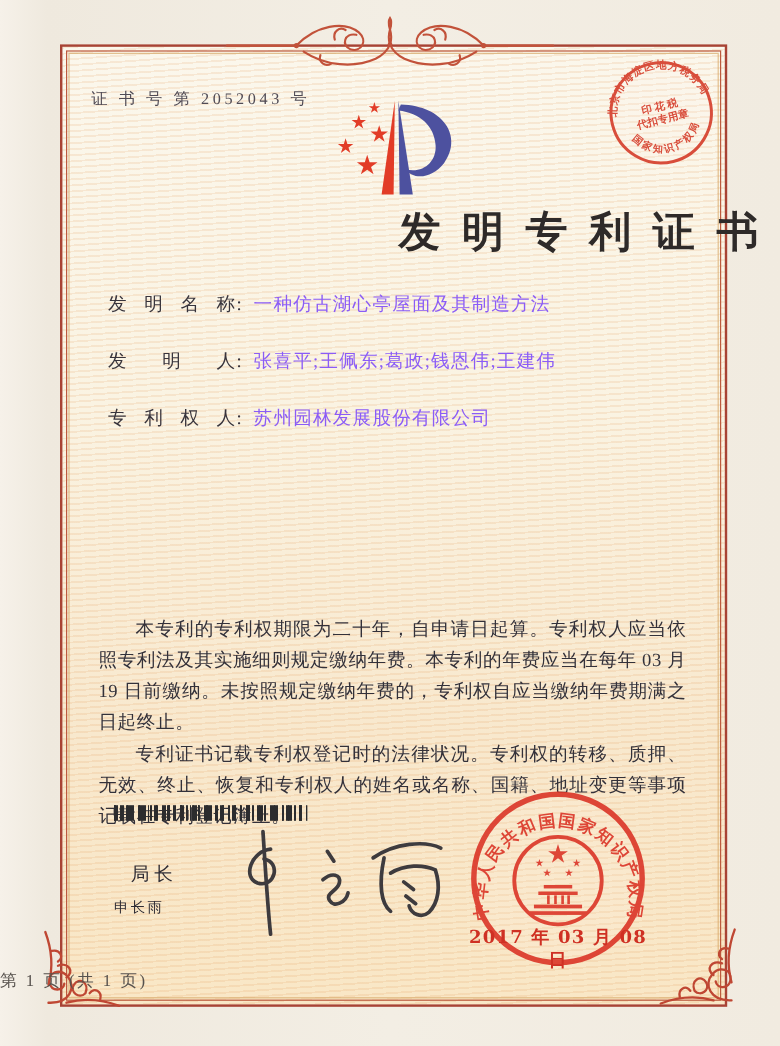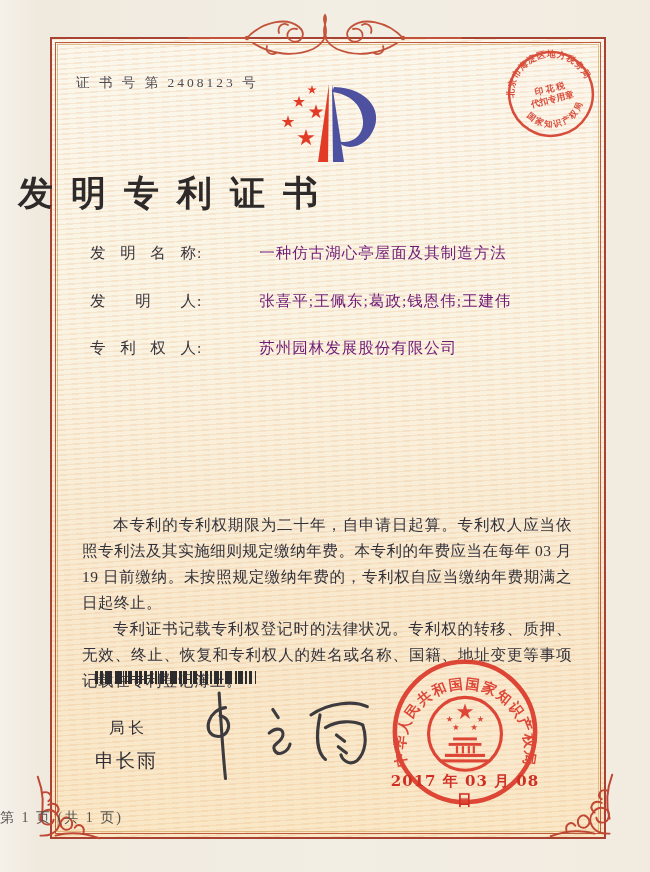--- a/index.html
+++ b/index.html
@@ -21,43 +21,43 @@
   .frame::after{content:"";position:absolute;inset:5px;border:1px solid #d2a360;opacity:.65;}
   .content{position:absolute;inset:0;}
 
   .cert-number{position:absolute;left:76px;top:74px;font-size:13.5px;letter-spacing:3px;color:#504b55;}
 
   .logo{position:absolute;left:268px;top:80px;width:124px;height:88px;}
 
   .tax-stamp{position:absolute;left:505px;top:48px;width:92px;height:92px;transform:rotate(-14deg);opacity:.92;}
 
   .title{
-    position:absolute;left:0;right:0;top:170px;text-align:left;
-    font-size:35px;font-weight:700;color:#2e2a29;letter-spacing:18px;text-indent:18px;
+    position:absolute;left:0;right:0;top:170px;text-align:right;
+    font-size:35px;font-weight:700;color:#2e2a29;letter-spacing:18px;text-indent:18px;padding-left:37px;
   }
 
   .fields{position:absolute;left:90px;top:243px;width:480px;}
   .field-row{height:47.5px;font-size:15.5px;color:#38343c;white-space:nowrap;}
   .field-label{display:inline-block;width:106px;text-align:justify;text-align-last:justify;vertical-align:top;}
   .field-colon{display:inline-block;margin:0 10px 0 1px;}
-  .field-value{letter-spacing:1px;color:#701a75;margin-left:48px;}
+  .field-value{letter-spacing:1px;color:#8b5cf6;}
 
   .paras{position:absolute;left:82px;top:512px;width:490px;font-size:15.5px;line-height:26px;
          color:#33313a;text-align:justify;letter-spacing:.5px;}
   .paras p{margin:0;text-indent:2em;}
 
   .barcode{position:absolute;left:95px;top:671px;width:161px;height:13px;
     background:
       repeating-linear-gradient(90deg,#2c2c2e 0 2px,transparent 2px 5px),
       repeating-linear-gradient(90deg,#2c2c2e 0 1px,transparent 1px 7px),
       repeating-linear-gradient(90deg,#2c2c2e 0 3px,transparent 3px 11px);
   }
 
   .signer-title{position:absolute;left:109px;top:718px;font-size:15.5px;color:#2f2c34;letter-spacing:4px;}
-  .signer-name{position:absolute;left:95px;top:748px;font-size:19px;color:#2f2c34;letter-spacing:2px;}
+  .signer-name{position:absolute;left:95px;top:748px;font-size:12px;color:#2f2c34;letter-spacing:2px;}
   .signature{position:absolute;left:193px;top:684px;width:185px;height:100px;}
 
   .big-seal{position:absolute;left:383px;top:650px;width:164px;height:164px;opacity:.93;}
   .seal-date{position:absolute;left:383px;top:772px;width:164px;text-align:center;
     font-size:15px;font-weight:700;color:#cf3023;letter-spacing:1px;
     font-family:"DejaVu Serif","Liberation Serif",serif;}
 
   .footer{position:absolute;left:0;right:0;top:809px;font-size:14px;color:#57524e;letter-spacing:2px;}
 
   .ornament{position:absolute;}
@@ -111,21 +111,21 @@
       <path d="M95,78 C90,60 92,44 98,28"></path>
       <path d="M60,86 C56,76 66,70 71,78 C75,85 66,92 60,86"></path>
       <path d="M86,60 C76,56 70,66 78,71"></path>
       <path d="M46,92 C44,84 52,80 56,86"></path>
       <path d="M92,46 C84,44 80,52 86,56"></path>
     </g>
   </svg>
 
   <div class="content">
 
-    <div class="cert-number">证 书 号 第 2408123 号</div>
+    <div class="cert-number">证 书 号 第 2052043 号</div>
 
     <svg class="logo" viewBox="0 0 124 88">
       <g fill="#e23c27">
         <g transform="translate(44,10) scale(0.55)">
             <polygon points="0,-9 2,-2.8 8.6,-2.8 3.2,1.1 5.3,7.3 0,3.4 -5.3,7.3 -3.2,1.1 -8.6,-2.8 -2,-2.8"></polygon>
           </g>
         <g transform="translate(31,22) scale(0.7)">
             <polygon points="0,-9 2,-2.8 8.6,-2.8 3.2,1.1 5.3,7.3 0,3.4 -5.3,7.3 -3.2,1.1 -8.6,-2.8 -2,-2.8"></polygon>
           </g>
         <g transform="translate(48,32) scale(0.85)">

